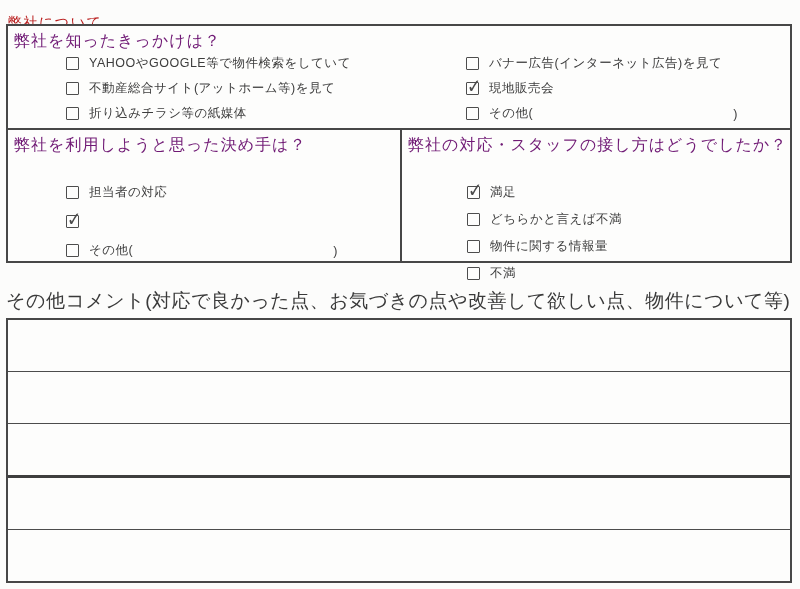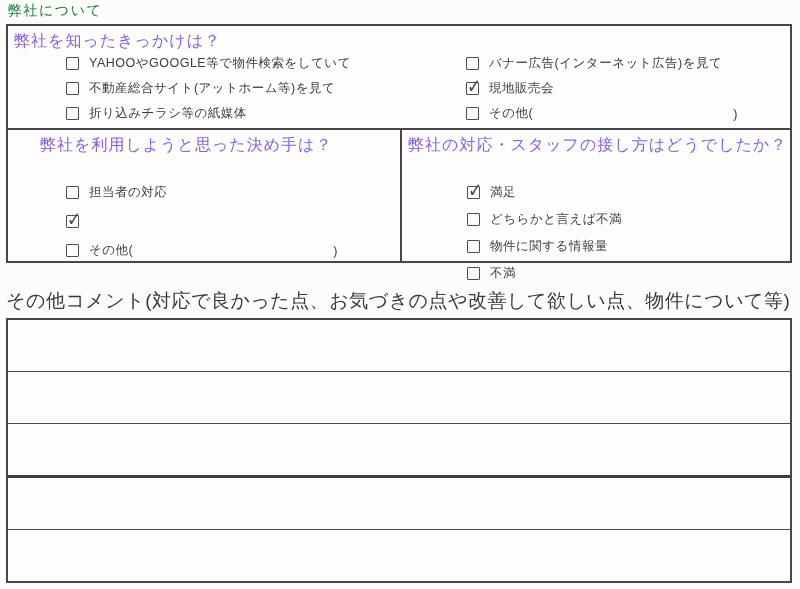--- a/index.html
+++ b/index.html
@@ -5,43 +5,42 @@
   * { margin:0; padding:0; box-sizing:border-box; }
   html,body { width:800px; height:589px; overflow:hidden; }
   body {
     position:relative;
     background:#fcfcfb;
     font-family:"Liberation Sans","DejaVu Sans",sans-serif;
     color:#3d3d3d;
     -webkit-font-smoothing:antialiased;
   }
   .page-title {
-    position:absolute; left:8px; top:2px;
-    font-size:14px; letter-spacing:1.5px; color:#15803d;text-align:center;
+    position:absolute; left:8px; top:14px;
+    font-size:14px; letter-spacing:1.5px; color:#b91c1c;text-align:center;
   }
   
   .qtable {
     position:absolute; left:6px; top:24px; width:786px; height:239px;
     border:2px solid #474747; background:#fdfdfc;
   }
   .q1-cell {
     position:absolute; left:0; top:0; right:0; height:104px;
     border-bottom:2px solid #474747;
   }
   .q2-cell {
     position:absolute; left:0; top:104px; bottom:0; width:394px;
     border-right:2px solid #474747;
-    padding-left:26px;
   }
   .q3-cell {
     position:absolute; left:394px; top:104px; bottom:0; right:0;
   }
   .q-heading {
     padding:5px 6px 0 6px;
-    font-size:16px; letter-spacing:1px; color:#8b5cf6;
+    font-size:16px; letter-spacing:1px; color:#701a75;
     white-space:nowrap;
   }
   .optcol { position:absolute; display:flex; flex-direction:column; }
   .q1-left-col  { left:58px;  top:25px; }
   .q1-right-col { left:458px; top:25px; }
   .q2-col { left:58px; top:50px; gap:4px; }
   .q3-col { left:65px; top:50px; gap:2px; }
   .opt {
     display:flex; align-items:center; height:25px; white-space:nowrap;
   }

